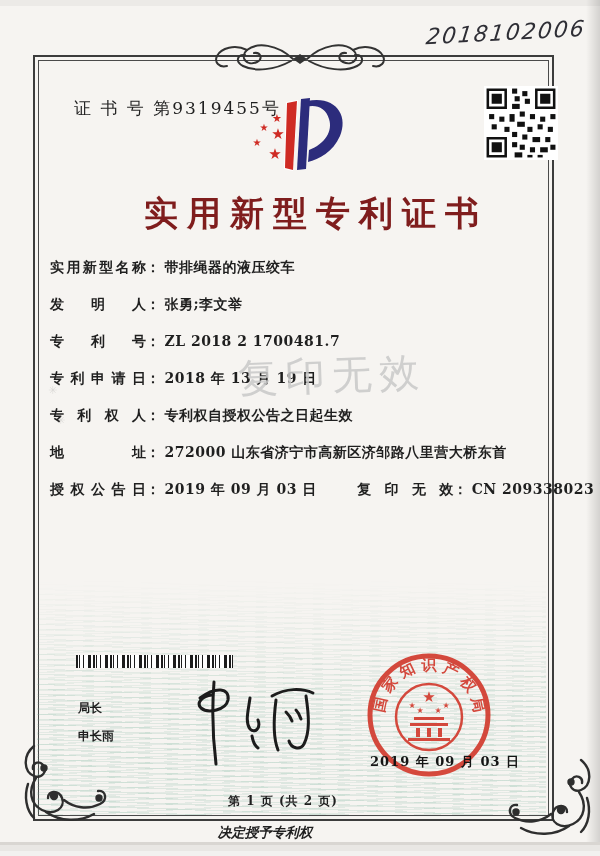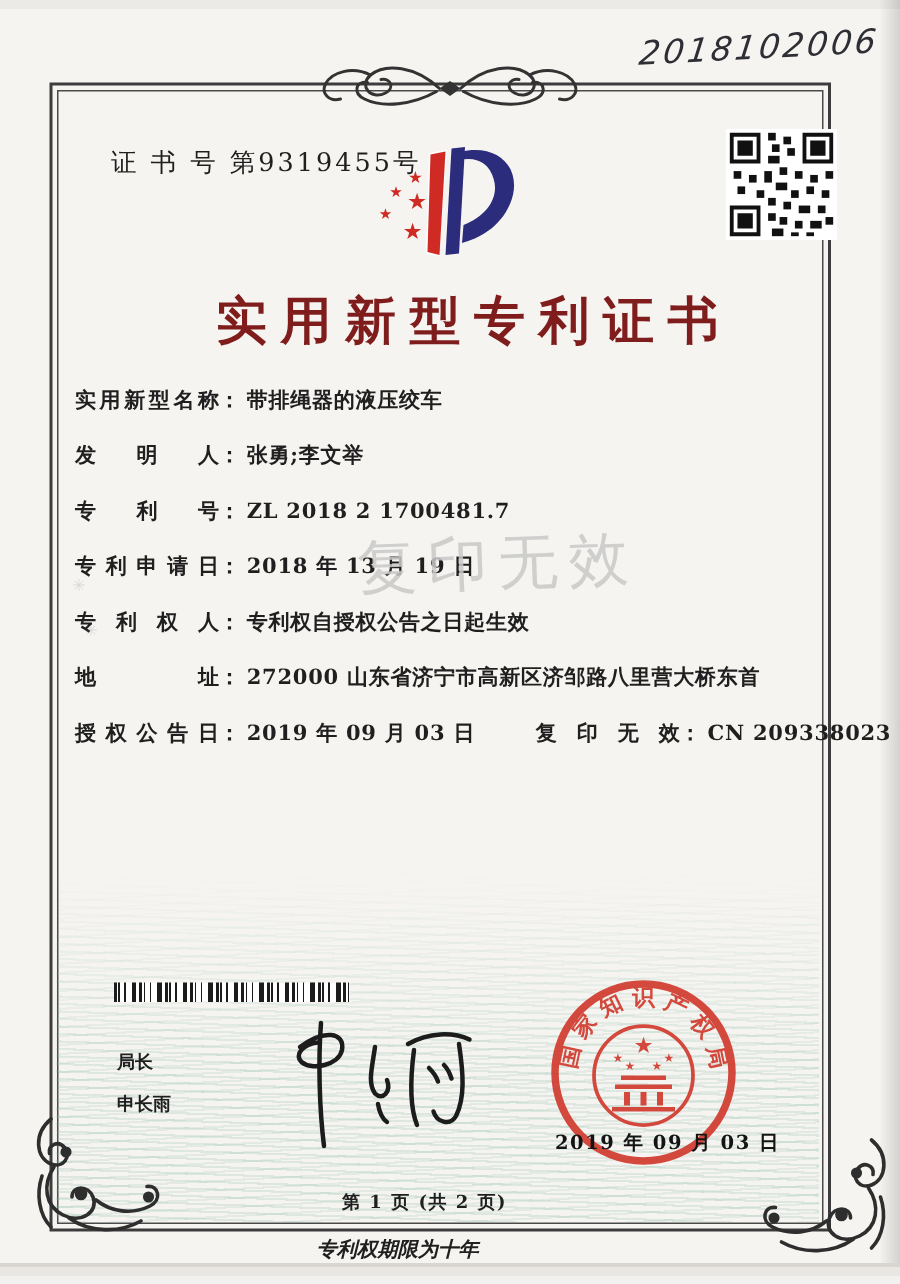--- a/index.html
+++ b/index.html
@@ -274,18 +274,18 @@
       <path d="M26,74 C40,84 60,84 74,76"></path>
       <path d="M44,62 C54,70 68,72 80,66 C88,62 86,52 78,53"></path>
       <path d="M8,46 C4,58 6,72 14,80"></path>
       <circle cx="24" cy="30" r="2.5" fill="#2e2e2e"></circle>
       <circle cx="34" cy="58" r="3" fill="#2e2e2e"></circle>
       <circle cx="79" cy="60" r="2.5" fill="#2e2e2e"></circle>
     </g>
   </svg>
 
   <div class="page-num">第 1 页 (共 2 页)</div>
-  <div class="back-note">专利权期限为十年</div>
+  <div class="back-note">决定授予专利权</div>
 
   <span class="security-mark" style="left:48px;top:384px;">✳</span>
   <span class="security-mark" style="left:56px;top:414px;">✳</span>
 
 </div>
 
 </body></html>

